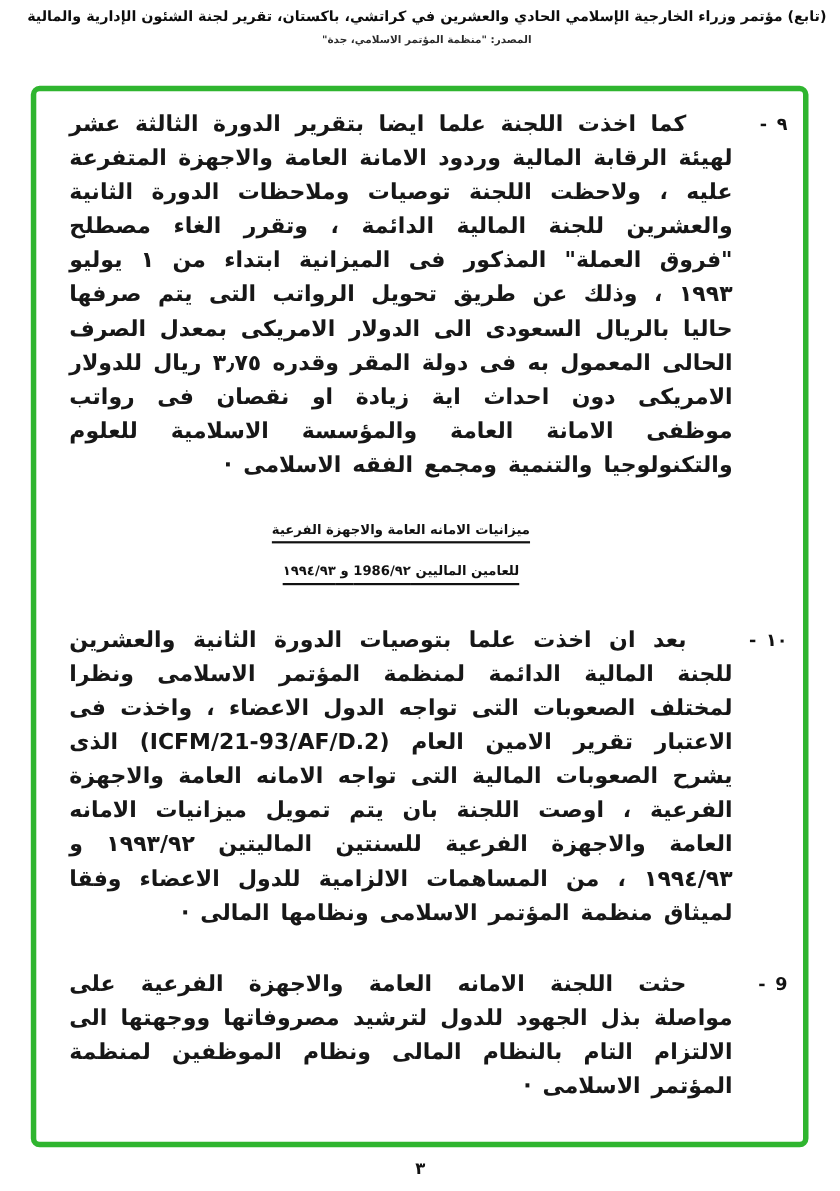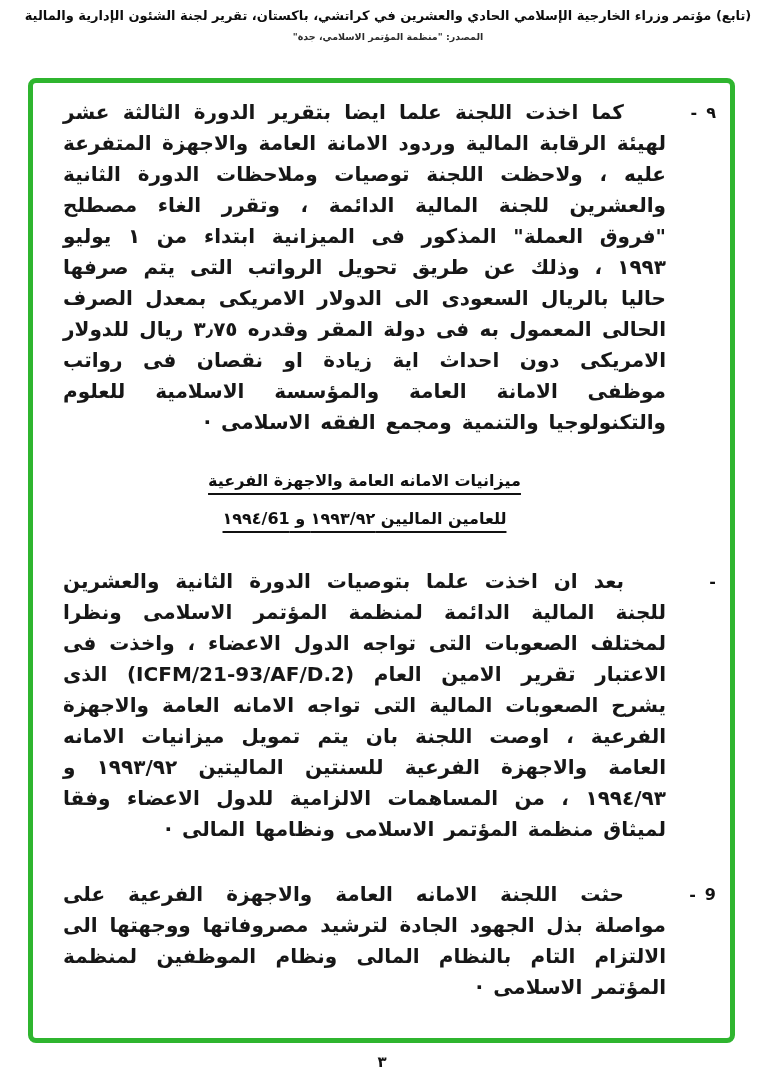--- a/index.html
+++ b/index.html
@@ -48,21 +48,21 @@
     font-size: 20px; font-weight: 700; color: #171717;
     line-height: 31px;
     text-indent: 42px;
     word-spacing: 3px;
   }
   .heading {
     direction: rtl; text-align: center;
     margin: 26px 52px 30px 0;
   }
   .hline {
-    font-size: 16px; font-weight: 700; color: #111;
+    font-size: 12px; font-weight: 700; color: #111;
     line-height: 34px;
     text-decoration: underline;
     text-decoration-thickness: 1.6px;
     text-underline-offset: 7px;
     margin-bottom: 4px;
   }
   .para-10 { margin-top: 0; }
   .para-11 { margin-top: 34px; }
   .pagenum {
     position: absolute; bottom: 12px; left: 0; right: 0;
@@ -86,36 +86,37 @@
       <div class="item para-9">
         <div class="marker">
           <span>٩</span>
           <span>-</span>
         </div>
         <div class="ptext">كما اخذت اللجنة علما ايضا بتقرير الدورة الثالثة عشر لهيئة الرقابة المالية وردود الامانة العامة والاجهزة المتفرعة عليه ، ولاحظت اللجنة توصيات وملاحظات الدورة الثانية والعشرين للجنة المالية الدائمة ، وتقرر الغاء مصطلح "فروق العملة" المذكور فى الميزانية ابتداء من ١ يوليو ١٩٩٣ ، وذلك عن طريق تحويل الرواتب التى يتم صرفها حاليا بالريال السعودى الى الدولار الامريكى بمعدل الصرف الحالى المعمول به فى دولة المقر وقدره ٣٫٧٥ ريال للدولار الامريكى دون احداث اية زيادة او نقصان فى رواتب موظفى الامانة العامة والمؤسسة الاسلامية للعلوم والتكنولوجيا والتنمية ومجمع الفقه الاسلامى ·</div>
       </div>
 
       <div class="heading">
         <div class="hline">ميزانيات الامانه العامة والاجهزة الفرعية</div>
-        <div class="hline">للعامين الماليين ١٩٩٣/٩٢ و ١٩٩٤/61</div>
+        <div class="hline">للعامين الماليين 1986/٩٢ و ١٩٩٤/٩٣</div>
       </div>
 
       <div class="item para-10">
         <div class="marker">
+          <span>١٠</span>
           <span>-</span>
         </div>
         <div class="ptext">بعد ان اخذت علما بتوصيات الدورة الثانية والعشرين للجنة المالية الدائمة لمنظمة المؤتمر الاسلامى ونظرا لمختلف الصعوبات التى تواجه الدول الاعضاء ، واخذت فى الاعتبار تقرير الامين العام (ICFM/21-93/AF/D.2) الذى يشرح الصعوبات المالية التى تواجه الامانه العامة والاجهزة الفرعية ، اوصت اللجنة بان يتم تمويل ميزانيات الامانه العامة والاجهزة الفرعية للسنتين الماليتين ١٩٩٣/٩٢ و ١٩٩٤/٩٣ ، من المساهمات الالزامية للدول الاعضاء وفقا لميثاق منظمة المؤتمر الاسلامى ونظامها المالى ·</div>
       </div>
 
       <div class="item para-11">
         <div class="marker">
           <span>9</span>
           <span>-</span>
         </div>
-        <div class="ptext">حثت اللجنة الامانه العامة والاجهزة الفرعية على مواصلة بذل الجهود الجادة لترشيد مصروفاتها ووجهتها الى الالتزام التام بالنظام المالى ونظام الموظفين لمنظمة المؤتمر الاسلامى ·</div>
+        <div class="ptext">حثت اللجنة الامانه العامة والاجهزة الفرعية على مواصلة بذل الجهود للدول لترشيد مصروفاتها ووجهتها الى الالتزام التام بالنظام المالى ونظام الموظفين لمنظمة المؤتمر الاسلامى ·</div>
       </div>
 
     </div>
   </div>
 
   <div class="pagenum">٣</div>
 
 </div>
 
 </body></html>

